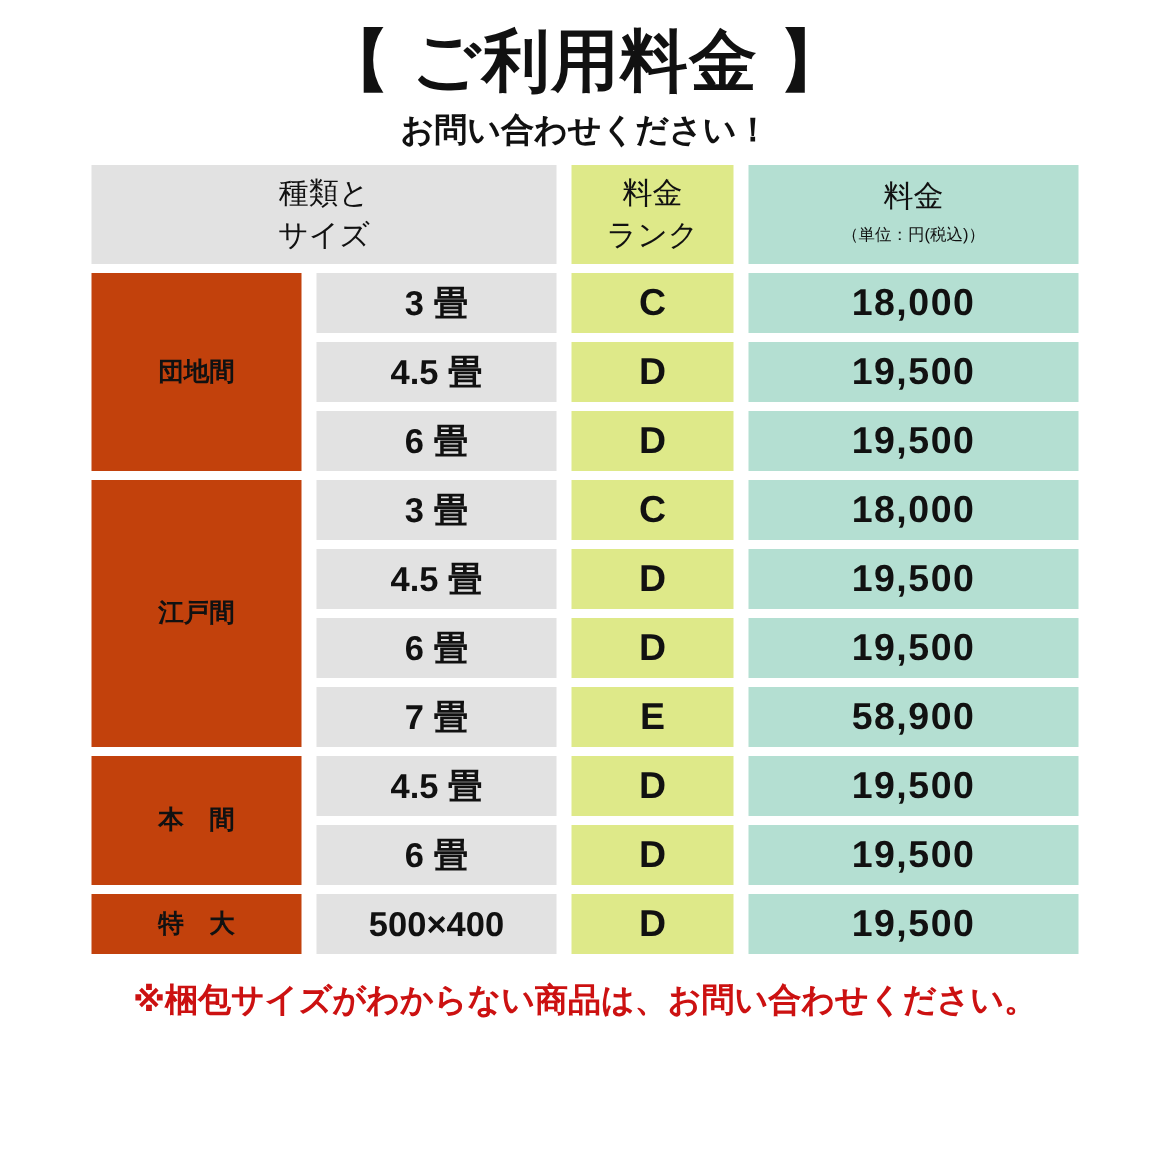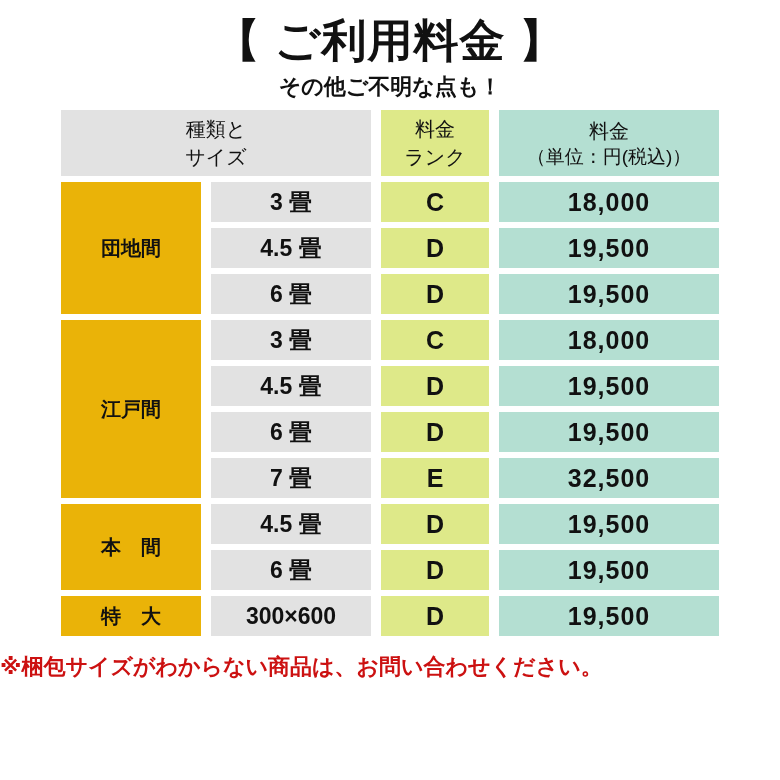--- a/index.html
+++ b/index.html
@@ -48,25 +48,25 @@
   th.hdr {
     background: #e2e2e2;
     height: 66px;
     font-weight: 400;
     font-size: 20px;
     line-height: 28px;
   }
   th.hdr-rank { background: #dee989; }
   th.hdr-price { background: #b4dfd2; }
   .hdr-line { display: block; font-size: 20px; }
-  .hdr-line-small { display: block; font-size: 19px; line-height: 24px; }
+  .hdr-line-small { display: block; font-size: 11px; line-height: 24px; }
   td.type {
-    background: #eab308;
+    background: #c2410c;
     font-weight: 700;
-    font-size: 20px;
+    font-size: 17px;
     vertical-align: top;
     line-height: 40px;
   }
   td.size {
     background: #e2e2e2;
     font-weight: 700;
     font-size: 23px;
     height: 40px;
   }
   td.rank {
@@ -84,33 +84,34 @@
   }
   .col-type  { width: 140px; }
   .col-size  { width: 160px; }
   .col-rank  { width: 108px; }
   .col-price { width: 220px; }
   .notes {
     margin-top: 10px;
   }
   .notes p {
     margin: 0;
+    text-align: center;
     color: #cc1111;
     font-weight: 700;
     font-size: 22px;
     line-height: 30px;
   }
 </style>
 </head>
 <body>
 
 <div class="page">
 
   <h1 class="title">【 ご利用料金 】</h1>
-  <p class="subtitle">その他ご不明な点も！</p>
+  <p class="subtitle">お問い合わせください！</p>
 
   <table class="pricing">
     <colgroup>
       <col class="col-type">
       <col class="col-size">
       <col class="col-rank">
       <col class="col-price">
     </colgroup>
     <thead>
       <tr>
@@ -158,38 +159,38 @@
         <td class="price">19,500</td>
       </tr>
       <tr>
         <td class="size">6 畳</td>
         <td class="rank">D</td>
         <td class="price">19,500</td>
       </tr>
       <tr>
         <td class="size">7 畳</td>
         <td class="rank">E</td>
-        <td class="price">32,500</td>
+        <td class="price">58,900</td>
       </tr>
 
       <tr>
         <td class="type" rowspan="2">本　間</td>
         <td class="size">4.5 畳</td>
         <td class="rank">D</td>
         <td class="price">19,500</td>
       </tr>
       <tr>
         <td class="size">6 畳</td>
         <td class="rank">D</td>
         <td class="price">19,500</td>
       </tr>
 
       <tr>
         <td class="type">特　大</td>
-        <td class="size">300×600</td>
+        <td class="size">500×400</td>
         <td class="rank">D</td>
         <td class="price">19,500</td>
       </tr>
     </tbody>
   </table>
 
   <div class="notes">
     <p>※梱包サイズがわからない商品は、お問い合わせください。</p>
   </div>
 

